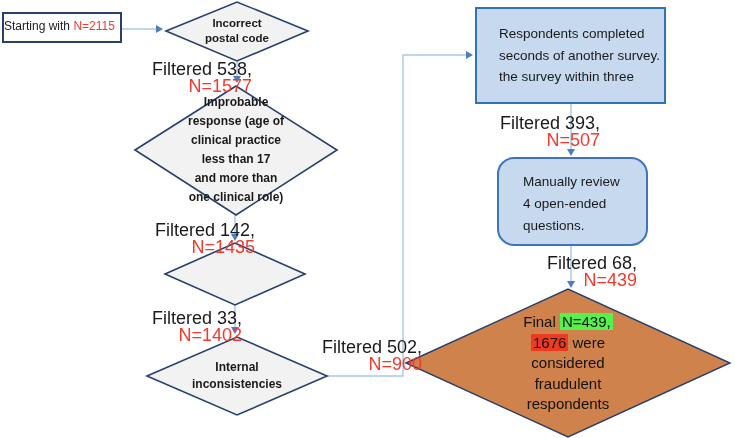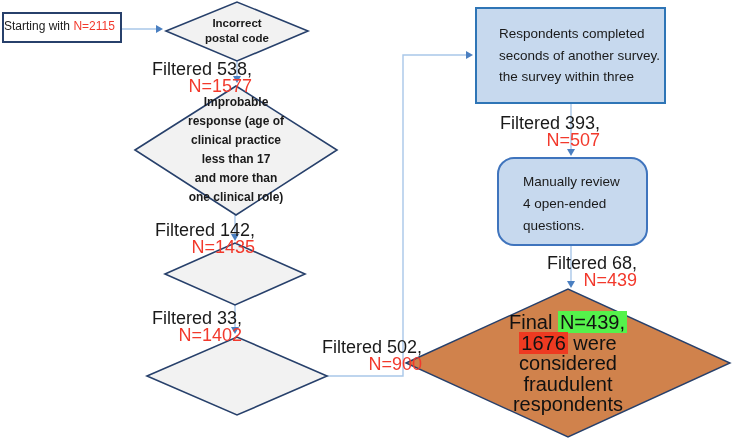--- a/index.html
+++ b/index.html
@@ -48,21 +48,21 @@
   #flabel-0 { left:152px; top:61px; }
   #flabel-1 { left:155px; top:222px; }
   #flabel-2 { left:152px; top:310px; }
   #flabel-3 { left:322px; top:339px; }
   #flabel-4 { left:500px; top:115px; }
   #flabel-5 { left:500px; top:255px;margin-left:47px; }
 
   
   #final-text {
     position:absolute; left:458px; top:312px; width:220px;
-    text-align:center; font-size:20px; line-height:20.5px; color:#111;
+    text-align:center; font-size:15px; line-height:20.5px; color:#111;
   }
   #final-text .hl-green { background:var(--green_highlight); padding:0 2px; }
   #final-text .hl-red   { background:var(--red_highlight);   padding:0 2px; }
 </style>
 </head>
 <body>
 
 <div id="stage">
 
   <svg id="shapes" viewBox="0 0 735 438">
@@ -113,20 +113,24 @@
     <div>postal code</div>
   </div>
   <div id="d2-text" class="dtext nowrap">
     <div>Improbable</div>
     <div>response (age of</div>
     <div>clinical practice</div>
     <div>less than 17</div>
     <div>and more than</div>
     <div>one clinical role)</div>
   </div>
+  <div id="d4-text" class="dtext nowrap">
+    <div>Internal</div>
+    <div>inconsistencies</div>
+  </div>
 
   <div id="box-three-seconds">
     <div class="inner nowrap">
       <div>Respondents completed</div>
       <div>seconds of another survey.</div>
       <div>the survey within three</div>
     </div>
   </div>
   <div id="box-manual-review">
     <div class="inner nowrap">

